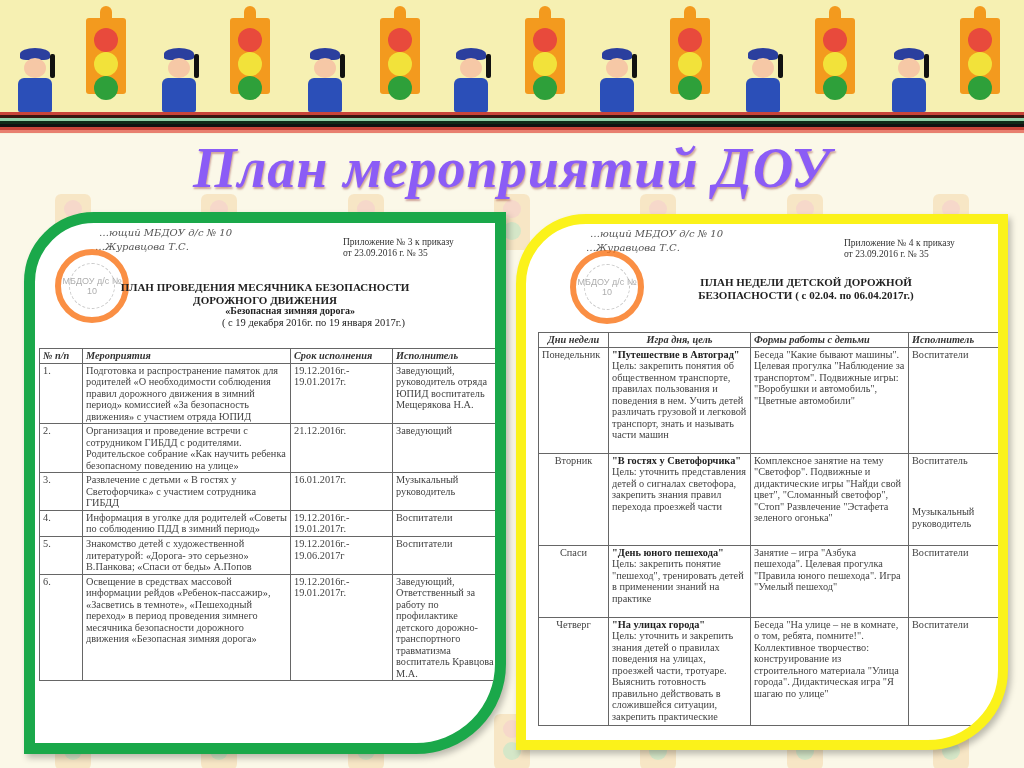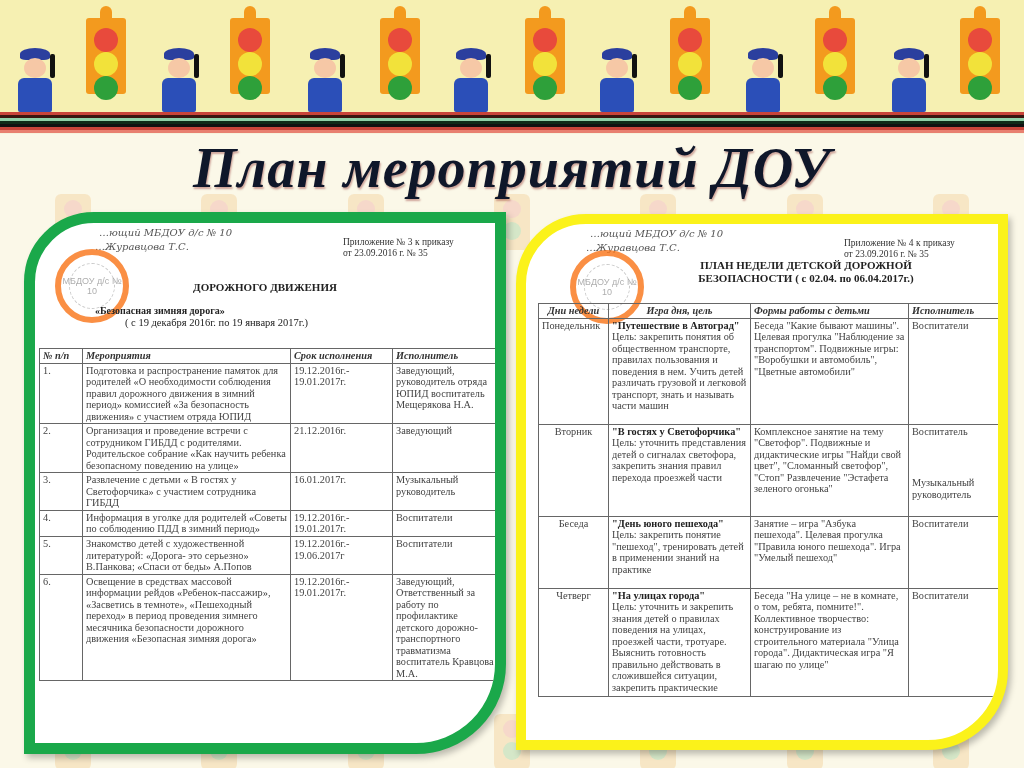--- a/index.html
+++ b/index.html
@@ -30,42 +30,42 @@
 
   .officer { position:absolute; width:44px; height:64px; }
   .officer .hat { position:absolute; left:6px; top:0; width:30px; height:12px; background:#2b3f9e; border-radius:50% 50% 20% 20%; }
   .officer .face { position:absolute; left:10px; top:10px; width:22px; height:20px; background:#f6c8a6; border-radius:50%; }
   .officer .torso { position:absolute; left:4px; top:30px; width:34px; height:34px; background:#2b4fb8; border-radius:6px 6px 2px 2px; }
   .officer .baton { position:absolute; left:36px; top:6px; width:5px; height:24px; background:#111; border-radius:2px; }
 
   .page-title {
     position:absolute; left:0; top:136px; width:1024px; text-align:center;
     font-family:"Liberation Serif", serif; font-style:italic; font-weight:bold;
-    font-size:56px; color:#0f172a; letter-spacing:1px;
+    font-size:56px; color:#8b5cf6; letter-spacing:1px;
     text-shadow:1px 2px 2px rgba(120,0,0,.35);
   }
 
   .frame {
     position:absolute; background:#fff; overflow:hidden;
     box-shadow:3px 4px 6px rgba(0,0,0,.25);
   }
   .frame-green { left:24px; top:212px; width:460px; height:520px; border:11px solid #1aa84a; border-radius:70px 0 90px 0; }
   .frame-yellow { left:516px; top:214px; width:472px; height:516px; border:10px solid #fbf21a; border-radius:70px 0 80px 0; }
 
   .doc { position:absolute; inset:0; font-size:10.5px; color:#333; line-height:1.12; }
   .sign { position:absolute; font-family:"DejaVu Serif", serif; font-style:italic; font-size:10px; color:#555; }
   .stamp {
     position:absolute; width:62px; height:62px; border-radius:50%;
     border:6px solid #f97316; color:#999; font-size:9px; font-family:"Liberation Sans", sans-serif;
     display:flex; align-items:center; justify-content:center; text-align:center; opacity:.8;
   }
   .stamp::before { content:""; position:absolute; inset:8px; border:1px dashed #bbb; border-radius:50%; }
   .appendix { position:absolute; font-size:9.5px; color:#333; line-height:1.2; }
   .doc-title { position:absolute; text-align:center; font-weight:bold; font-size:11px; color:#222; line-height:1.15; }
-  .doc-sub { position:absolute; text-align:left; font-size:10.5px; color:#222; }
+  .doc-sub { position:absolute; text-align:right; font-size:10.5px; color:#222; }
 
   table.t { position:absolute; border-collapse:collapse; table-layout:fixed; font-size:10.3px; color:#444; }
   table.t th, table.t td { border:1px solid #666; vertical-align:top; padding:1px 3px; line-height:1.12; }
   table.t th { font-style:italic; font-weight:bold; color:#333; text-align:left; }
   .bold { font-weight:bold; color:#222; }
 </style>
 </head>
 <body>
 
 <div class="top-band">
@@ -199,20 +199,21 @@
 <div class="frame frame-green">
   <div class="doc">
     <div class="sign" style="left:64px;top:4px;">…ющий МБДОУ д/с № 10</div>
     <div class="sign" style="left:60px;top:18px;">…Журавцова Т.С.</div>
     <div class="stamp" style="left:20px;top:26px;">МБДОУ д/с № 10</div>
     <div class="appendix" style="left:308px;top:14px;">
       <div>Приложение № 3 к приказу</div>
       <div>от 23.09.2016 г. № 35</div>
     </div>
     <div class="doc-title" style="left:60px;top:58px;width:340px;">
+      <div>ПЛАН ПРОВЕДЕНИЯ МЕСЯЧНИКА БЕЗОПАСНОСТИ</div>
       <div>ДОРОЖНОГО ДВИЖЕНИЯ</div>
     </div>
     <div class="doc-sub bold" style="left:60px;top:82px;width:260px;font-size:10px;">«Безопасная зимняя дорога»</div>
     <div class="doc-sub" style="left:90px;top:94px;width:280px;">( с 19 декабря 2016г. по 19 января 2017г.)</div>
 
     <table class="t" style="left:4px;top:125px;width:458px;">
       <colgroup>
           <col style="width:43px">
           <col style="width:208px">
           <col style="width:102px">
@@ -270,26 +271,26 @@
 
 <div class="frame frame-yellow">
   <div class="doc">
     <div class="sign" style="left:64px;top:4px;">…ющий МБДОУ д/с № 10</div>
     <div class="sign" style="left:60px;top:18px;">…Журавцова Т.С.</div>
     <div class="stamp" style="left:44px;top:26px;">МБДОУ д/с № 10</div>
     <div class="appendix" style="left:318px;top:14px;">
       <div>Приложение № 4 к приказу</div>
       <div>от 23.09.2016 г. № 35</div>
     </div>
-    <div class="doc-title" style="left:130px;top:35px;width:300px;">
+    <div class="doc-title" style="left:130px;top:52px;width:300px;">
       <div>ПЛАН НЕДЕЛИ ДЕТСКОЙ ДОРОЖНОЙ</div>
       <div>БЕЗОПАСНОСТИ ( с 02.04. по 06.04.2017г.)</div>
     </div>
 
-    <table class="t" style="left:12px;top:79px;width:460px;">
+    <table class="t" style="left:12px;top:108px;width:460px;">
       <colgroup>
           <col style="width:70px">
           <col style="width:142px">
           <col style="width:158px">
           <col style="width:90px">
         </colgroup>
       <thead>
         <tr>
           <th style="text-align:center">Дни недели</th>
           <th style="text-align:center">Игра дня, цель</th>
@@ -313,21 +314,21 @@
             <div class="bold">"В гостях у Светофорчика"</div>
             <div>Цель: уточнить представления детей о сигналах светофора, закрепить знания правил перехода проезжей части</div>
           </td>
           <td>Комплексное занятие на тему "Светофор". Подвижные и дидактические игры "Найди свой цвет", "Сломанный светофор", "Стоп" Развлечение "Эстафета зеленого огонька"</td>
           <td>
             <div>Воспитатель</div>
             <div style="margin-top:40px">Музыкальный руководитель</div>
           </td>
         </tr>
         <tr style="height:72px;">
-          <td style="text-align:center">Беседа</td>
+          <td style="text-align:center">Спаси</td>
           <td>
             <div class="bold">"День юного пешехода"</div>
             <div>Цель: закрепить понятие "пешеход", тренировать детей в применении знаний на практике</div>
           </td>
           <td>Занятие – игра "Азбука пешехода". Целевая прогулка "Правила юного пешехода". Игра "Умелый пешеход"</td>
           <td>Воспитатели</td>
         </tr>
         <tr style="height:108px;">
           <td style="text-align:center">Четверг</td>
           <td>

